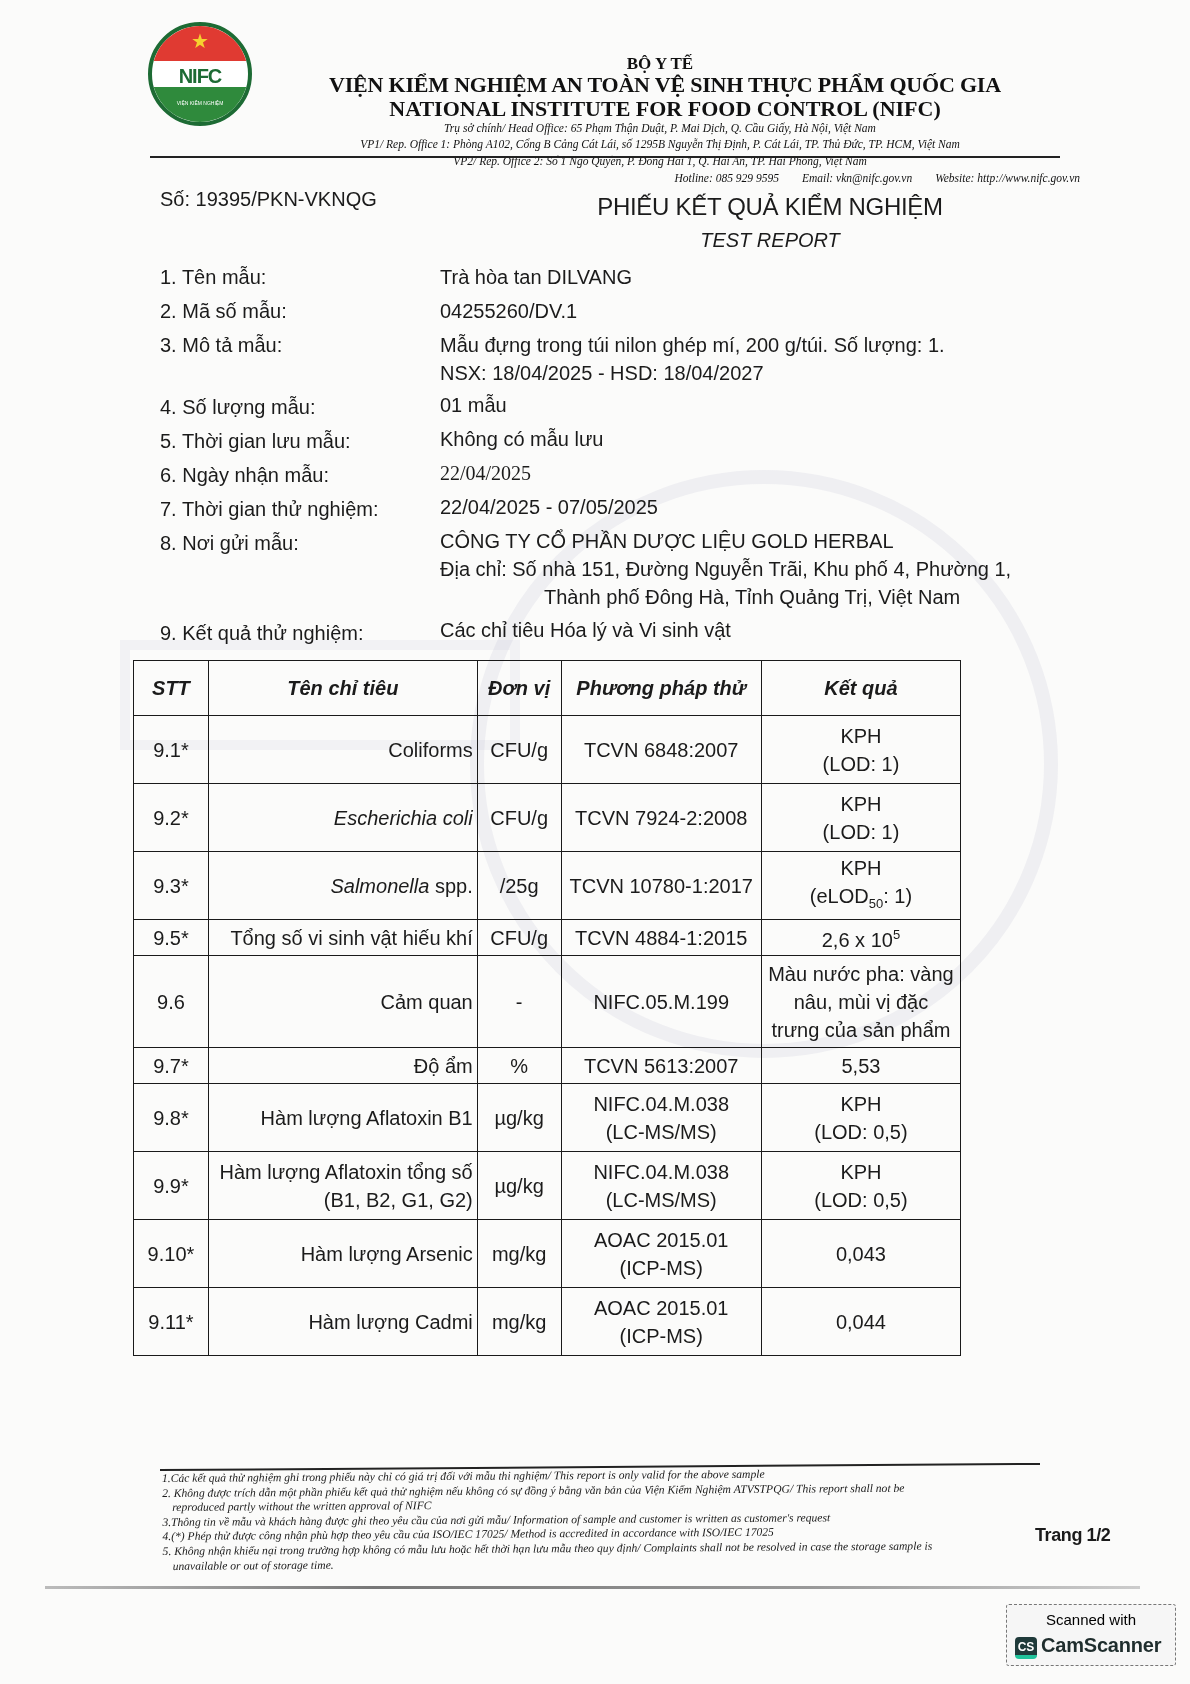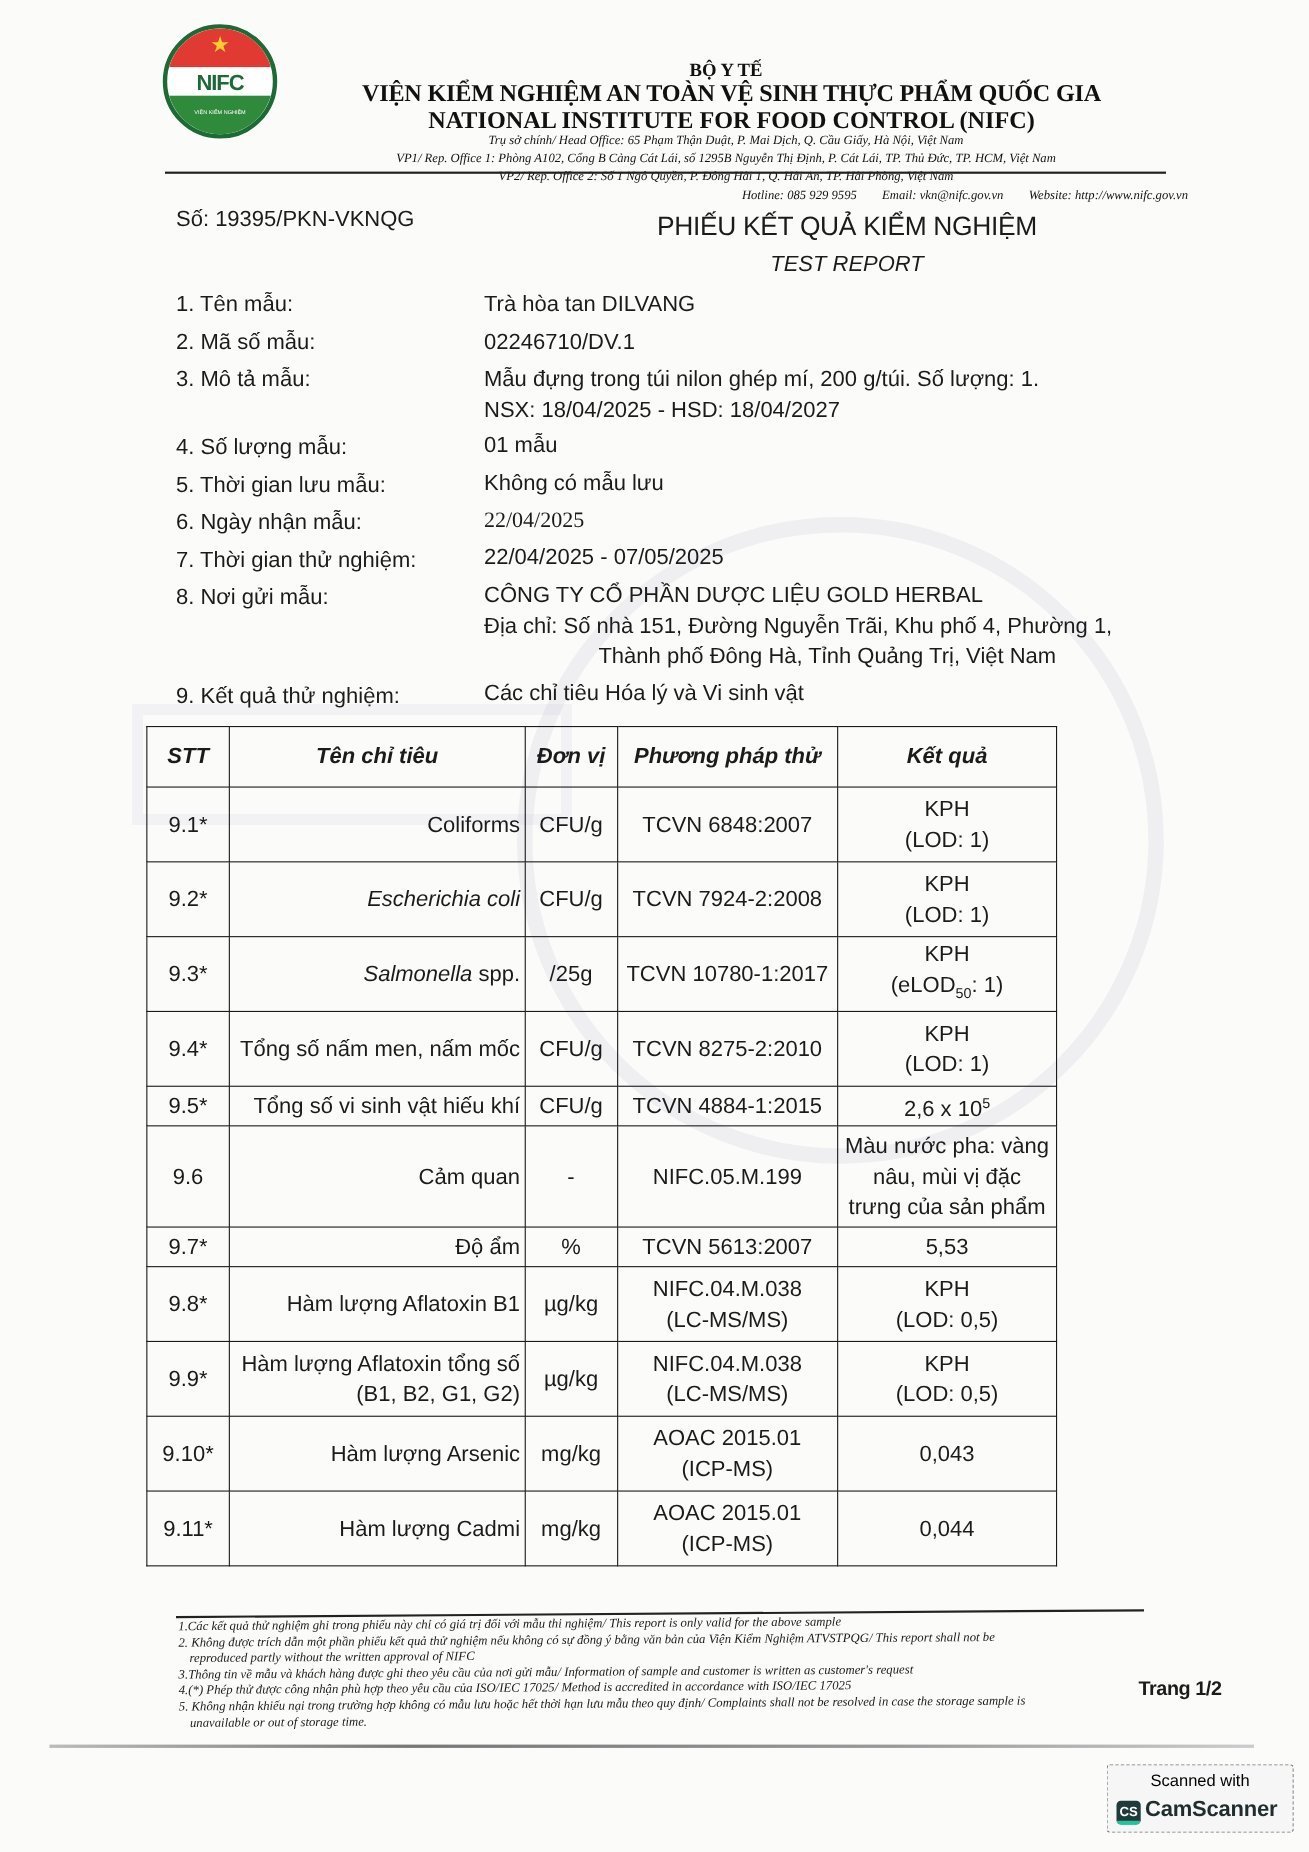--- a/index.html
+++ b/index.html
@@ -85,21 +85,21 @@
 <div class="abs hdr-rule"></div>
 
 <div class="abs report-no">Số: 19395/PKN-VKNQG</div>
 <div class="abs title">PHIẾU KẾT QUẢ KIỂM NGHIỆM</div>
 <div class="abs subtitle">TEST REPORT</div>
 
 <div class="abs field-label" style="top:266px;">1. Tên mẫu:</div>
 <div class="abs field-value" style="top:266px;">Trà hòa tan DILVANG</div>
 
 <div class="abs field-label" style="top:300px;">2. Mã số mẫu:</div>
-<div class="abs field-value" style="top:300px;">02246710/DV.1</div>
+<div class="abs field-value" style="top:300px;">04255260/DV.1</div>
 
 <div class="abs field-label" style="top:334px;">3. Mô tả mẫu:</div>
 <div class="abs field-value" style="top:334px;">Mẫu đựng trong túi nilon ghép mí, 200 g/túi. Số lượng: 1.</div>
 <div class="abs field-value" style="top:362px;">NSX: 18/04/2025 - HSD: 18/04/2027</div>
 
 <div class="abs field-label" style="top:396px;">4. Số lượng mẫu:</div>
 <div class="abs field-value" style="top:394px;">01 mẫu</div>
 
 <div class="abs field-label" style="top:430px;">5. Thời gian lưu mẫu:</div>
 <div class="abs field-value" style="top:428px;">Không có mẫu lưu</div>
@@ -161,30 +161,20 @@
     <td>9.3*</td>
     <td class="name"><span class="it">Salmonella</span><span> spp.</span></td>
     <td>/25g</td>
     <td>TCVN 10780-1:2017</td>
     <td>
           <div>KPH</div>
           <div><span>(eLOD</span><sub class="s">50</sub><span>: 1)</span></div>
         </td>
   </tr>
 
-  <tr style="height:68px;">
-    <td>9.4*</td>
-    <td class="name">Tổng số nấm men, nấm mốc</td>
-    <td>CFU/g</td>
-    <td>TCVN 8275-2:2010</td>
-    <td>
-          <div>KPH</div>
-          <div>(LOD: 1)</div>
-        </td>
-  </tr>
 
   <tr style="height:36px;">
     <td>9.5*</td>
     <td class="name">Tổng số vi sinh vật hiếu khí</td>
     <td>CFU/g</td>
     <td>TCVN 4884-1:2015</td>
     <td><span>2,6 x 10</span><sup class="s">5</sup></td>
   </tr>
 
   <tr style="height:92px;">

